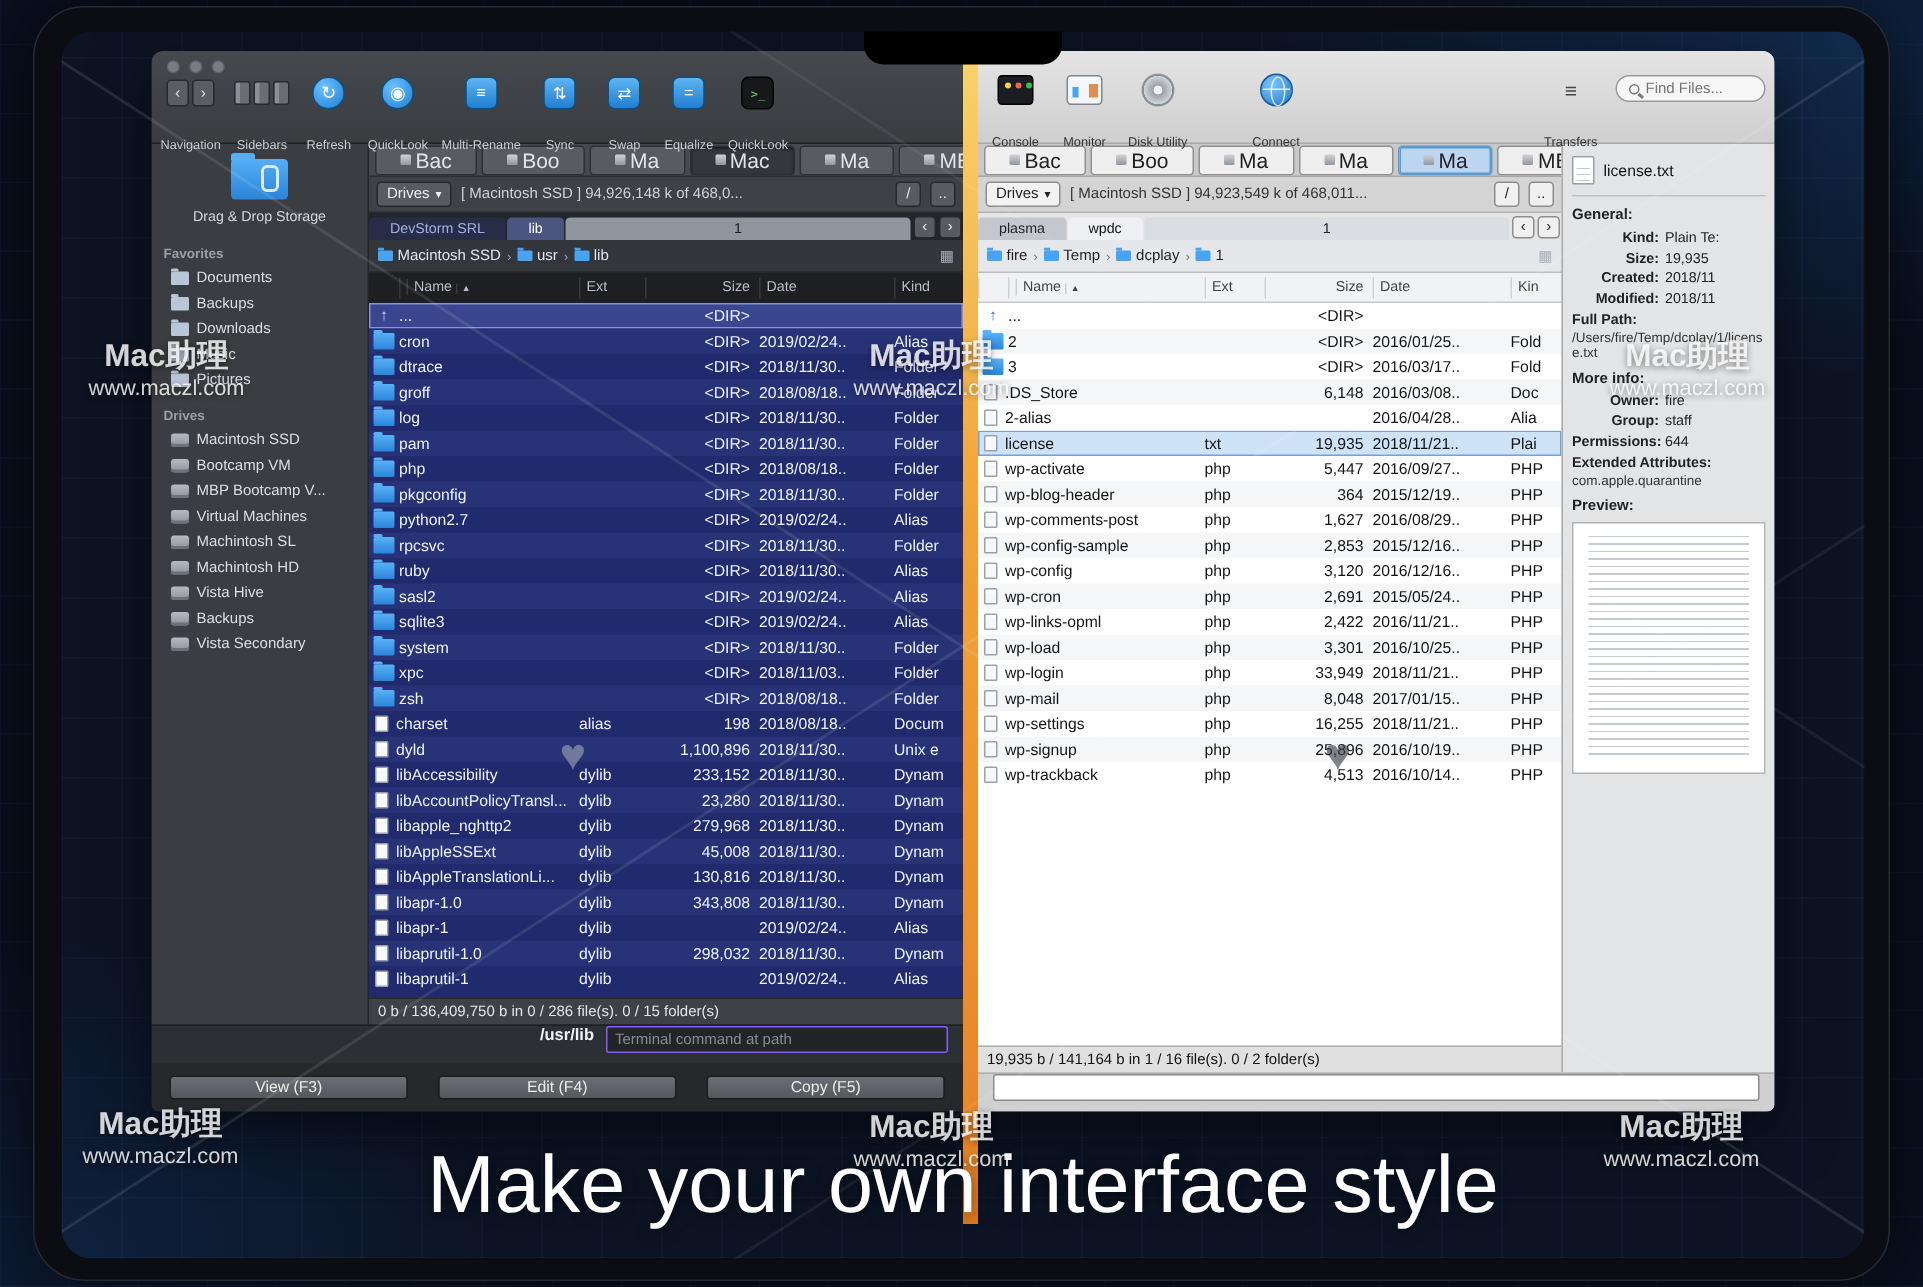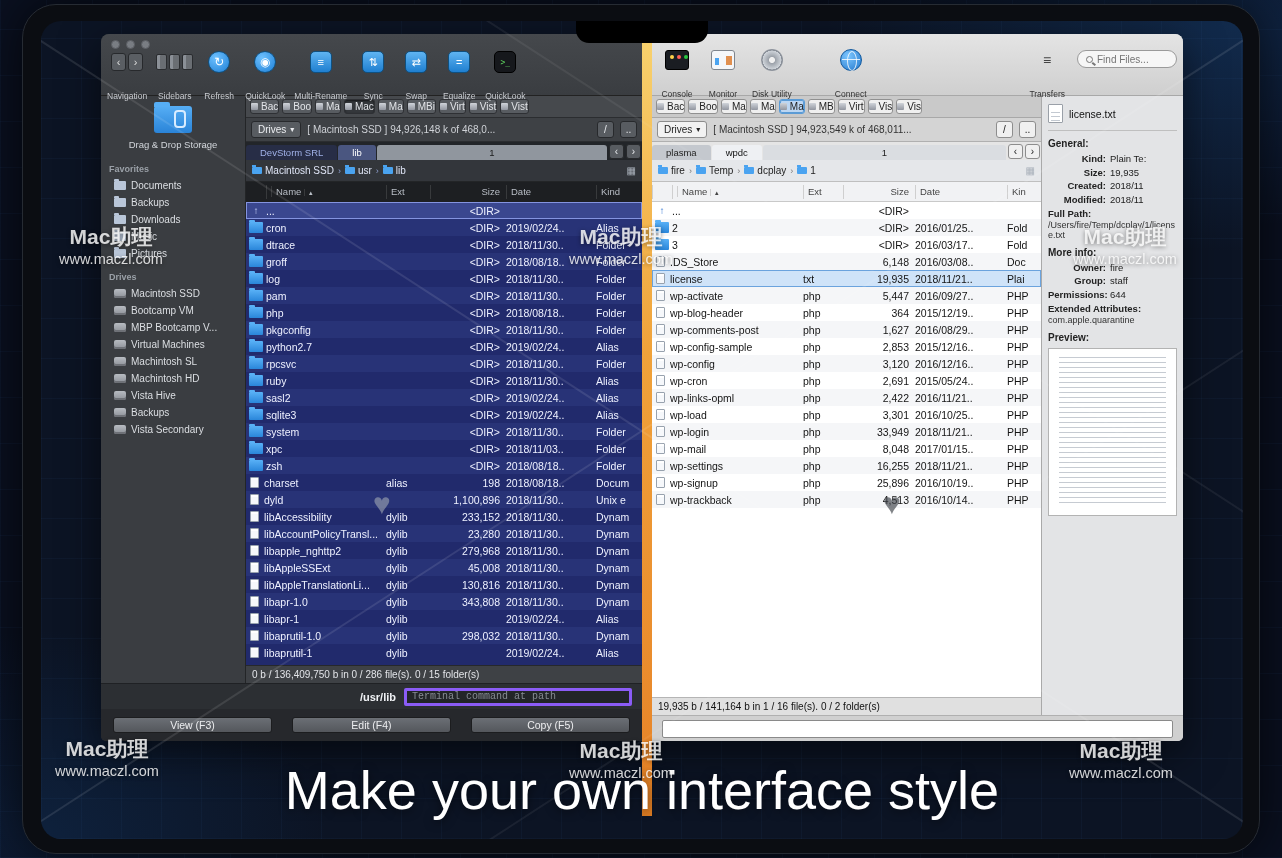--- a/index.html
+++ b/index.html
@@ -60,21 +60,21 @@
   .ddlabel{font-size:9.5px;color:#d2d6db;margin-top:6px}
   .sbtitle{font-size:9px;color:#9aa0a7;padding:10px 0 3px 8px;font-weight:bold}
   .sbitem{display:flex;align-items:center;height:17px;padding-left:13px;font-size:10px;color:#dcdfe3;white-space:nowrap}
   .sic{width:12px;height:9px;margin-right:5px;flex:none}
   .sic.fav{background:#b9c6d8;border-radius:1px;position:relative}
   .sic.fav::before{content:"";position:absolute;left:0;top:-2px;width:5px;height:2px;background:#b9c6d8;border-radius:1px 1px 0 0}
   .sic.drv{background:linear-gradient(#b7bbc1,#8d9198);border-radius:2px;box-shadow:inset 0 -2px 0 #6e7177}
 
   .listcol{flex:1;display:flex;flex-direction:column;min-width:0}
   .chips{height:22px;display:flex;align-items:center;gap:3px;padding:0 4px;background:#46494d;border-bottom:1px solid #2b2d30;flex:none;overflow:hidden}
-  .chip{display:flex;align-items:center;gap:3px;font-size:10px;padding:1px 0;border-radius:3px;white-space:nowrap;
+  .chip{display:flex;align-items:center;gap:3px;font-size:14px;padding:1px 16px;border-radius:3px;white-space:nowrap;
     background:#585c61;color:#e2e4e8;border:1px solid #2e3034}
   .chip.act{background:#34373b;box-shadow:inset 0 1px 2px rgba(0,0,0,.6)}
   .chipic{width:7px;height:7px;border-radius:1px;background:linear-gradient(#cfd3d9,#9296a0)}
   .right .chips{background:#c9c9c9;border-bottom:1px solid #a8a8a8}
   .right .chip{background:#efefef;color:#222;border:1px solid #909090}
   .right .chip.act{background:#bcd6f2;border-color:#5b9bd5;box-shadow:inset 0 0 0 1px #5b9bd5}
 
   .drivebar{height:24px;display:flex;align-items:center;gap:6px;padding:0 5px;background:#3e4145;border-bottom:1px solid #2b2d30;flex:none}
   .drivesel{display:flex;align-items:center;gap:4px;background:#585c61;border:1px solid #27292c;border-radius:3px;
     padding:2px 6px;font-size:10px;color:#eceef1}
@@ -140,26 +140,26 @@
   .fic.file{width:9px;height:11px;margin:0 5px 0 4px;background:#f6f8fb;border:1px solid #98a2ae;border-radius:1px;
     box-shadow:inset 0 2px 0 #fff}
   .fic.up{background:none;font-size:10px;text-align:center;line-height:11px}
   .left .fic.up{color:#cdd6ff}
   .right .fic.up{color:#2a6fd0;font-weight:bold}
 
   .statusbar{height:18px;line-height:18px;font-size:10px;padding-left:6px;flex:none;white-space:nowrap;overflow:hidden}
   .left .statusbar{background:#3e4145;color:#e2e4e8;border-top:1px solid #26282b}
   .right .statusbar{background:#e0e0e0;color:#111;border-top:1px solid #b5b5b5}
 
-  .pathrow{height:26px;flex:none;display:flex;align-items:center;padding:0 10px;gap:8px}
+  .pathrow{height:26px;flex:none;display:flex;padding:0 10px;gap:8px}
   .left .pathrow{background:#2c2f33;border-top:1px solid #1f2124}
   .right .pathrow{background:#d0d0d0;border-top:1px solid #b0b0b0}
   .pathlabel{margin-left:auto;font-size:11px;color:#f0f2f5;font-weight:bold}
-  .terminput{width:228px;height:18px;background:#222528;border:3px solid #8b5cf6;border-radius:2px;
-    font-size:10px;color:#cfd3d8;padding:0 5px;font-family:Liberation Mono, monospace}
+  .terminput{width:228px;height:18px;background:#222528;border:1px solid #8b5cf6;border-radius:2px;
+    font-size:10px;color:#cfd3d8;padding:0 5px;font-family:Liberation Sans, sans-serif}
   .terminput::placeholder{color:#878c93}
   .pathinput{flex:1;height:18px;background:#fff;border:1px solid #8a8a8a;border-radius:2px;font-size:10px;padding:0 5px}
 
   .fkeys{height:32px;flex:none;display:flex;align-items:center;padding:0 2px}
   .left .fkeys{background:#26282c}
   .right .fkeys{background:#d0d0d0}
   .fkeys button{flex:1;margin:0 10px;height:16px;border-radius:3px;font-size:10.5px;font-family:"Liberation Sans",sans-serif}
   .left .fkeys button{background:linear-gradient(#6b6f75,#54575c);border:1px solid #1c1d1f;color:#ecedef}
   .right .fkeys button{background:linear-gradient(#fdfdfd,#ececec);border:1px solid #7f7f7f;color:#111}
 
@@ -849,20 +849,28 @@
                     <span class="c-date">2016/03/17..</span>
                     <span class="c-kind">Fold</span>
                   </div>
                   <div class="frow">
                     <span class="fic file"></span>
                     <span class="c-name">.DS_Store</span>
                     <span class="c-ext"></span>
                     <span class="c-size">6,148</span>
                     <span class="c-date">2016/03/08..</span>
                     <span class="c-kind">Doc</span>
+                  </div>
+                  <div class="frow">
+                    <span class="fic file"></span>
+                    <span class="c-name">2-alias</span>
+                    <span class="c-ext"></span>
+                    <span class="c-size"></span>
+                    <span class="c-date">2016/04/28..</span>
+                    <span class="c-kind">Alia</span>
                   </div>
                   <div class="frow sel">
                     <span class="fic file"></span>
                     <span class="c-name">license</span>
                     <span class="c-ext">txt</span>
                     <span class="c-size">19,935</span>
                     <span class="c-date">2018/11/21..</span>
                     <span class="c-kind">Plai</span>
                   </div>
                   <div class="frow">

